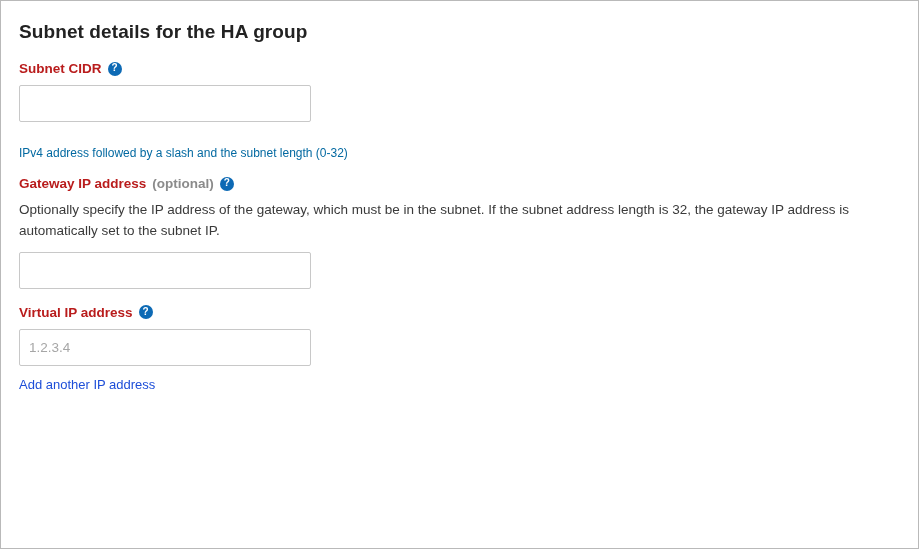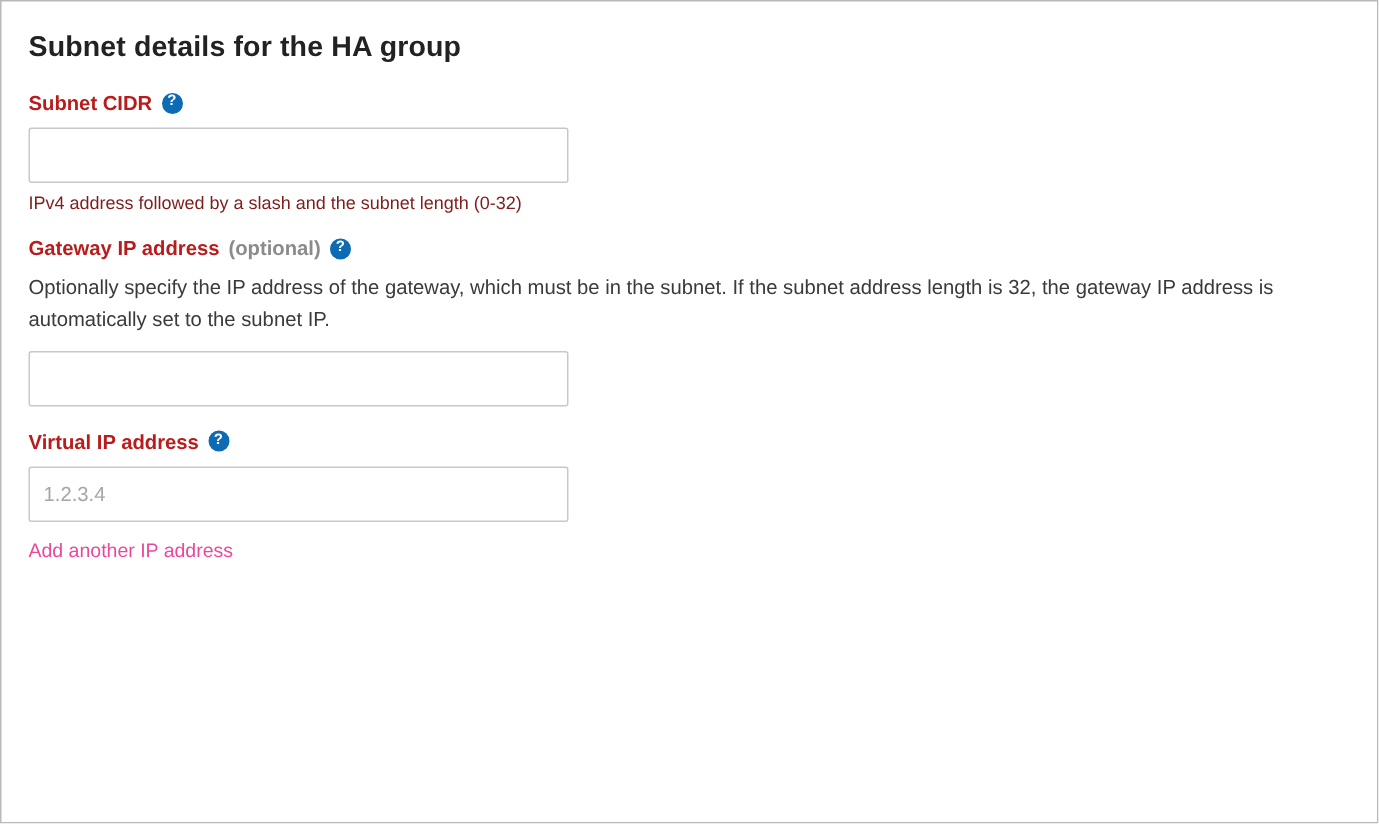--- a/index.html
+++ b/index.html
@@ -67,44 +67,44 @@
   .field-desc {
     font-size: 13.5px;
     color: #3a3a3a;
     line-height: 1.55;
     margin: 0 0 10px 0;
     max-width: 870px;
   }
   .text-input {
     display: block;
     box-sizing: border-box;
-    width: 360px;
+    width: 292px;
     height: 37px;
     border: 1px solid #c8c8c8;
     border-radius: 2px;
     background: #ffffff;
     font-family: "Liberation Sans", sans-serif;
     font-size: 13.5px;
     color: #333333;
     padding: 4px 9px;
     outline: none;
   }
   .text-input::placeholder {
     color: #a6a6a6;
   }
   .hint {
     font-size: 12px;
-    color: #7f1d1d;
-    margin-top: 6px;
+    color: #0369a1;
+    margin-top: 24px;
   }
   .field-block { margin-bottom: 16px; }
   .link {
     display: inline-block;
     font-size: 13px;
-    color: #ec4899;
+    color: #1d4ed8;
     text-decoration: none;
     margin-top: 11px;
     cursor: pointer;
   }
 </style>
 </head>
 <body>
 
 <div id="page">
   <div class="inner">

